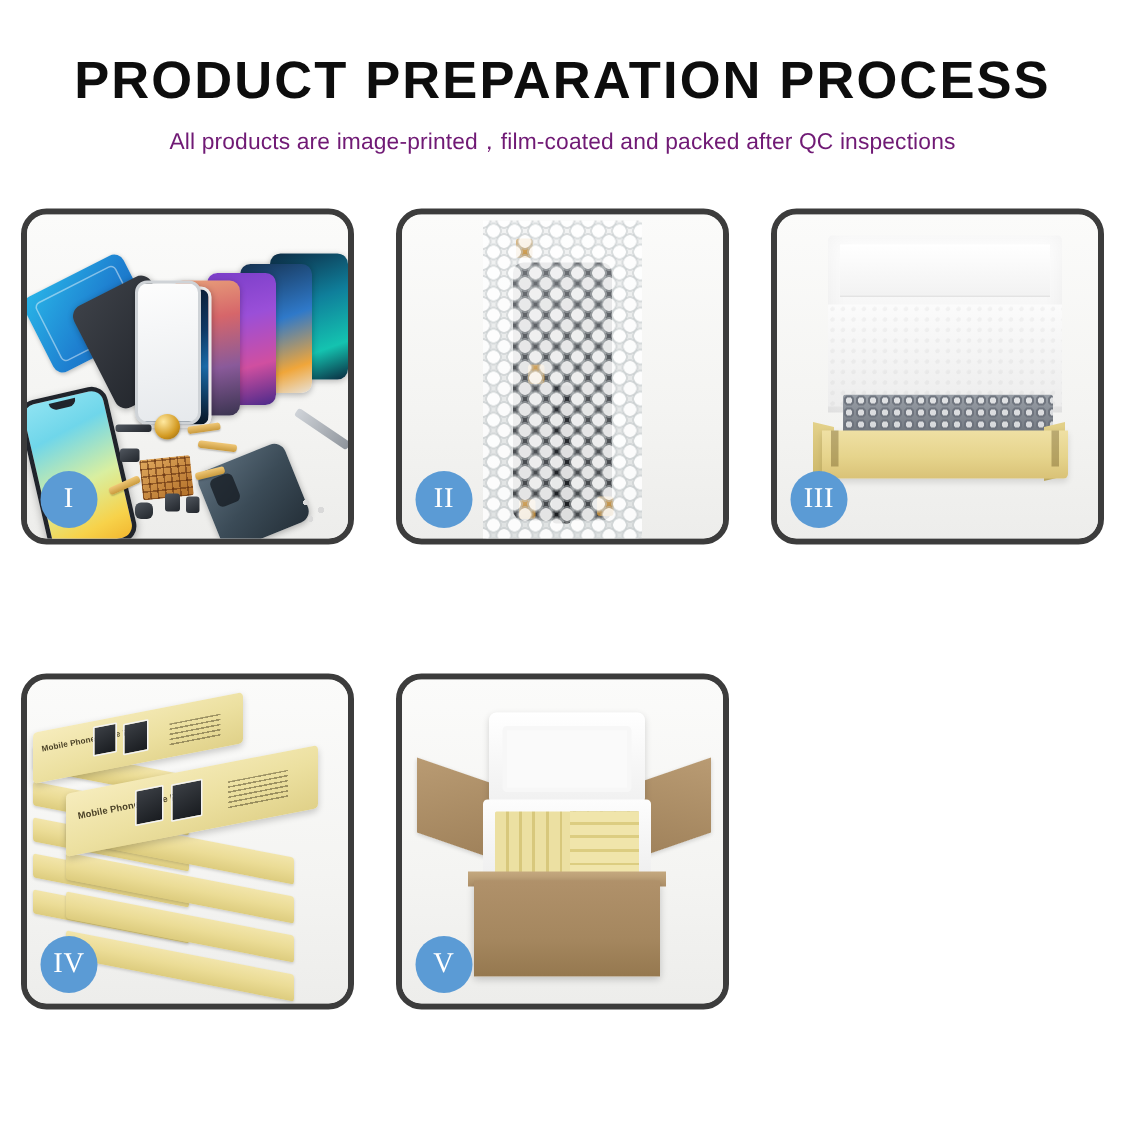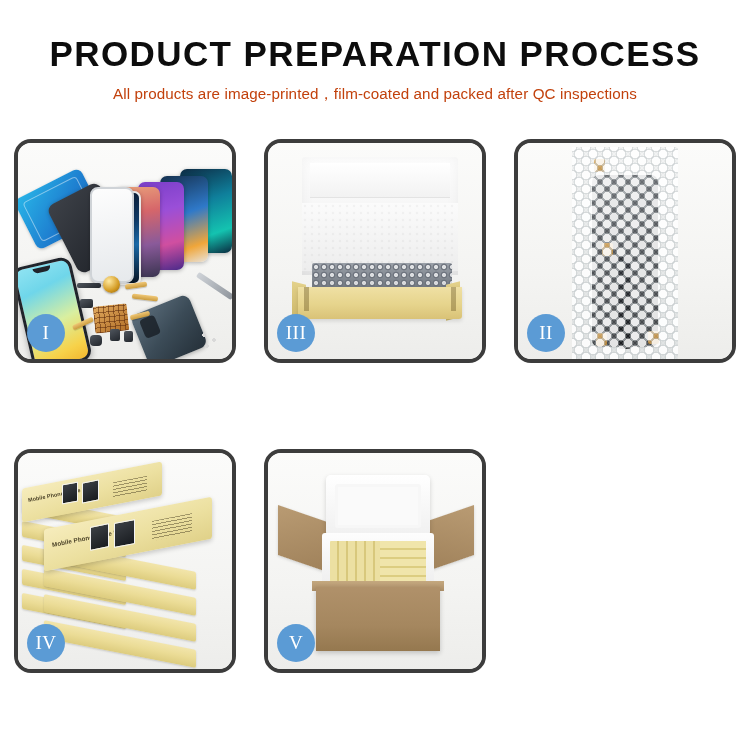--- a/index.html
+++ b/index.html
@@ -31,21 +31,21 @@
     color: #0d0d0d;
     line-height: 1.05;
     white-space: nowrap;
   }
 
   .subtitle {
     margin-top: 11px;
     font-family: "Liberation Sans", sans-serif;
     font-size: 15.2px;
     font-weight: 400;
-    color: #c2410c;
+    color: #701a75;
     letter-spacing: 0.1px;
     white-space: nowrap;
   }
 
   
   .grid {
     position: absolute;
     left: 14px;
     top: 139px;
     width: 722px;
@@ -474,43 +474,43 @@
         <div class="p1-chip" style="left:59px;top:140px;width:24px;height:5px;border-radius:2px;"></div>
 
         <div class="p1-screws"></div>
         <div class="p1-tweezer"></div>
       </div>
       <div class="badge">I</div>
     </div>
 
     <div class="panel">
       <div class="panel-stage">
-        <div class="p3-lid"></div>
-        <div class="p3-foam"></div>
-        <div class="p3-bubbles"></div>
-        <div class="p3-boxleft"></div>
-        <div class="p3-boxright"></div>
-        <div class="p3-boxfront"></div>
-      </div>
-      <div class="badge">III</div>
-    </div>
-
-    <div class="panel">
-      <div class="panel-stage">
         <div class="p2-bag">
           <div class="p2-screen"></div>
           <div class="p2-cable"></div>
           <div class="p2-tape" style="left:22px;top:12px;"></div>
           <div class="p2-tape" style="left:30px;top:96px;"></div>
           <div class="p2-tape" style="left:24px;top:186px;"></div>
           <div class="p2-tape" style="left:76px;top:184px;"></div>
           <div class="p2-bubbles"></div>
         </div>
       </div>
       <div class="badge">II</div>
+    </div>
+
+    <div class="panel">
+      <div class="panel-stage">
+        <div class="p3-lid"></div>
+        <div class="p3-foam"></div>
+        <div class="p3-bubbles"></div>
+        <div class="p3-boxleft"></div>
+        <div class="p3-boxright"></div>
+        <div class="p3-boxfront"></div>
+      </div>
+      <div class="badge">III</div>
     </div>
 
     <div class="panel">
       <div class="panel-stage">
         <div class="p4-stack">
 
           <div class="p4-box" style="left:4px;top:54px;width:104px;height:16px;transform:skewY(11deg);"></div>
           <div class="p4-box" style="left:4px;top:78px;width:104px;height:16px;transform:skewY(11deg);"></div>
           <div class="p4-box" style="left:4px;top:102px;width:104px;height:16px;transform:skewY(11deg);"></div>
           <div class="p4-box" style="left:4px;top:126px;width:104px;height:16px;transform:skewY(11deg);"></div>

